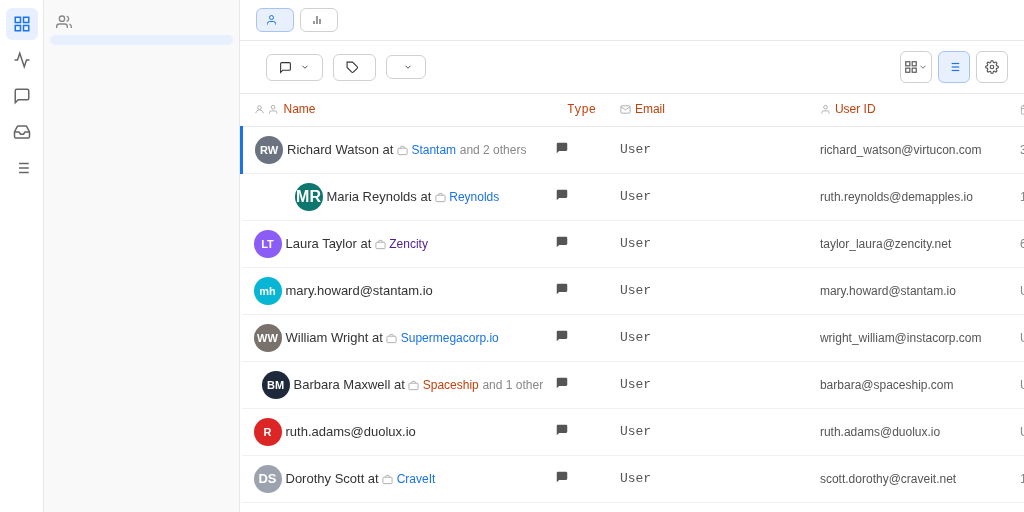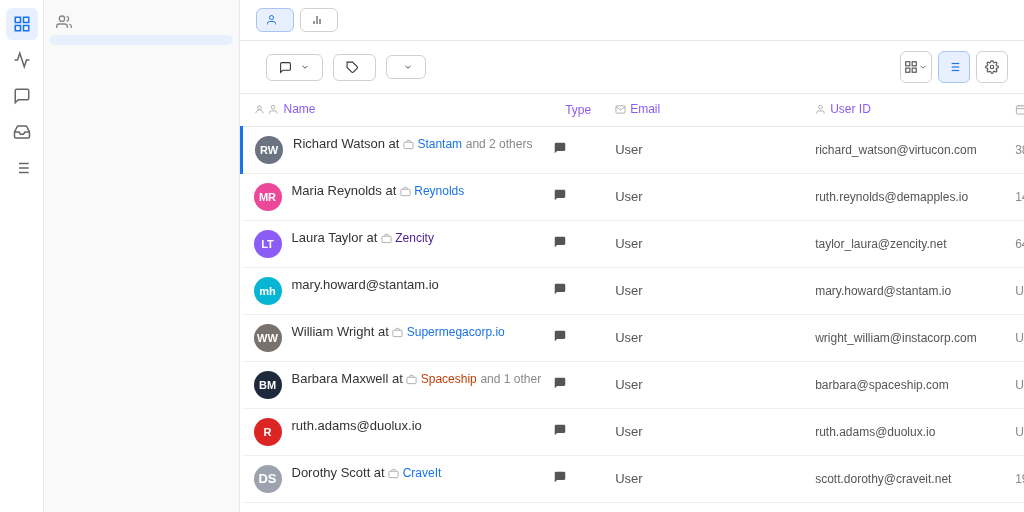--- a/index.html
+++ b/index.html
@@ -35,31 +35,31 @@
     .toolbar-left { display: flex; align-items: center; gap: 10px; }
     .user-count { font-size: 16px; font-weight: 600; color: #222; }
     .toolbar-btn { display: flex; align-items: center; gap: 4px; padding: 6px 12px; border: 1px solid #d0d0d0; border-radius: 6px; background: #fff; cursor: pointer; font-size: 13px; color: #333; }
     .toolbar-right { display: flex; align-items: center; gap: 6px; }
     .icon-btn { display: flex; align-items: center; justify-content: center; width: 32px; height: 32px; border: 1px solid #d0d0d0; border-radius: 6px; cursor: pointer; background: #fff; color: #555; }
     .icon-btn.active { background: #e8f0fe; border-color: #a8c4f5; }
 
     
     .table-container { flex: 1; overflow-y: auto; overflow-x: hidden; }
     table { width: 100%; border-collapse: collapse; }
-    thead th { padding: 8px 12px; text-align: left; font-size: 12px; font-weight: 500; color: #8b5cf6; border-bottom: 1px solid #e8e8e8; background: #fff; position: sticky; top: 0; z-index: 1; white-space: nowrap; }
+    thead th { padding: 8px 12px; text-align: left; font-size: 12px; font-weight: 500; color: #c2410c; border-bottom: 1px solid #e8e8e8; background: #fff; position: sticky; top: 0; z-index: 1; white-space: nowrap; }
     tbody tr { border-bottom: 1px solid #f0f0f0; cursor: pointer; }
     td { padding: 9px 12px; font-size: 13px; color: #333; vertical-align: middle; white-space: nowrap; }
-    .user-cell { display: flex; gap: 10px; }
+    .user-cell { display: flex; align-items: center; gap: 4px; }
     .avatar { width: 28px; height: 28px; border-radius: 50%; display: flex; align-items: center; justify-content: center; font-size: 11px; font-weight: 600; color: #fff; flex-shrink: 0; overflow: hidden; }
     .user-name { color: #333; font-size: 13px; }
     .type-badge { color: #555; }
     .email-cell { color: #555; font-size: 12px; }
     .user-id-cell { color: #888; font-size: 12px; }
     .col-name { min-width: 260px; }
-    .col-type { width: 70px; }
+    .col-type { width: 70px; font-family: Liberation Mono, monospace; }
     .col-email { min-width: 200px; }
     .col-userid { width: 100px; }
     .col-signed { min-width: 100px; }
     .th-icon { display: inline-flex; align-items: center; gap: 4px; }
     .left-border { border-left: 3px solid #1a73e8; }
   </style>
 </head>
 <body>
 
 <div class="nav-icons">
@@ -274,21 +274,21 @@
                   <path d="M21 15a2 2 0 0 1-2 2H7l-4 4V5a2 2 0 0 1 2-2h14a2 2 0 0 1 2 2z"></path>
                 </svg>
   </span></td>
             <td class="col-type type-badge">User</td>
             <td class="col-email email-cell">richard_watson@virtucon.com</td>
             <td class="col-userid user-id-cell">38585</td>
           </tr>
           <tr>
             <td class="col-name">
               <div class="user-cell">
-                <div class="avatar" style="background: #ec4899; font-size: 11px;">MR</div>
+                <div class="avatar" style="background: #0f766e; font-size: 16px; margin-left: 41px;">MR</div>
                 <span class="user-name">Maria Reynolds at <span style="color:#888;font-size:12px;">
       <svg width="11" height="11" viewBox="0 0 24 24" fill="none" stroke="#aaa" stroke-width="2" style="vertical-align:middle">
                       <rect x="2" y="7" width="20" height="14" rx="2"></rect>
                       <path d="M16 7V5a2 2 0 0 0-2-2h-4a2 2 0 0 0-2 2v2"></path>
                     </svg>
       <span style="color:#1a73e8;">Reynolds</span></span></span>
               </div>
             </td>
             <td style="width: 30px; padding-left: 0px;"><span style="color:#555">
     <svg width="14" height="14" viewBox="0 0 24 24" fill="#555" stroke="#555" stroke-width="0">
@@ -353,21 +353,21 @@
                   <path d="M21 15a2 2 0 0 1-2 2H7l-4 4V5a2 2 0 0 1 2-2h14a2 2 0 0 1 2 2z"></path>
                 </svg>
   </span></td>
             <td class="col-type type-badge">User</td>
             <td class="col-email email-cell">wright_william@instacorp.com</td>
             <td class="col-userid user-id-cell">Unknown</td>
           </tr>
           <tr>
             <td class="col-name">
               <div class="user-cell">
-                <div class="avatar" style="background: rgb(30, 41, 59); font-size: 11px;">BM</div>
+                <div class="avatar" style="background: rgb(30, 41, 59); font-size: 11px; margin-left: 8px;">BM</div>
                 <span class="user-name">Barbara Maxwell at <span style="color:#888;font-size:12px;">
       <svg width="11" height="11" viewBox="0 0 24 24" fill="none" stroke="#aaa" stroke-width="2" style="vertical-align:middle">
                       <rect x="2" y="7" width="20" height="14" rx="2"></rect>
                       <path d="M16 7V5a2 2 0 0 0-2-2h-4a2 2 0 0 0-2 2v2"></path>
                     </svg>
       <span style="color:#c2410c;">Spaceship</span></span> <span style="color:#888;font-size:12px;">and 1 other</span></span>
               </div>
             </td>
             <td style="width: 30px; padding-left: 0px;"><span style="color:#555">
     <svg width="14" height="14" viewBox="0 0 24 24" fill="#555" stroke="#555" stroke-width="0">

